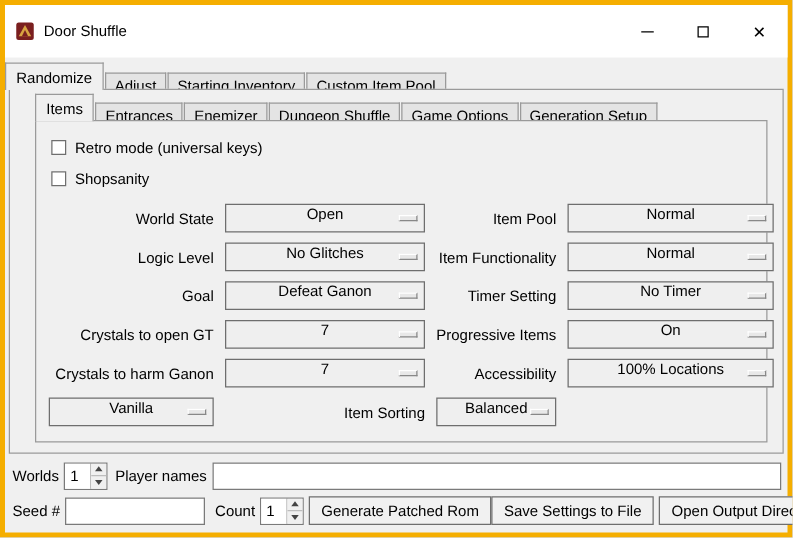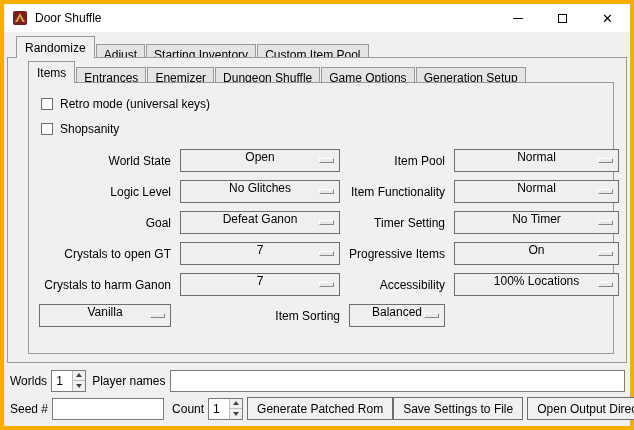--- a/index.html
+++ b/index.html
@@ -9,38 +9,38 @@
   .window {
     width:634px; height:430px;
     border:4px solid #f5ae00;
     background:#f0f0f0;
     display:flex; flex-direction:column;
     position:relative;
   }
 
   
   .titlebar {
-    height:28px; background:#ffffff;
+    height:42px; background:#ffffff;
     display:flex; align-items:center;
     flex:0 0 auto;
   }
   .app-icon { width:16px; height:16px; margin:0 7px 0 8px; flex:0 0 auto; }
   .title-text { font-size:12px; color:#000; }
   .titlebar-spacer { flex:1; }
   .win-btn {
     width:45px; height:28px; display:flex; align-items:center; justify-content:center;
     cursor:default;
   }
   .glyph-min { width:10px; height:0; border-top:1px solid #000; display:block; }
   .glyph-max { width:9px; height:9px; border:1px solid #000; display:block; }
   .glyph-close { font-size:13px; line-height:1; }
 
   
-  .outer-tabs { display:flex; align-items:flex-end; padding:3px 0 0 12px; flex:0 0 auto; }
-  .inner-tabs { display:flex; align-items:flex-start; padding:2px 0 0 20px; flex:0 0 auto; }
+  .outer-tabs { display:flex; align-items:flex-end; padding:3px 0 0 0; flex:0 0 auto; }
+  .inner-tabs { display:flex; align-items:center; padding:2px 0 0 20px; flex:0 0 auto; }
   .tab {
     border:1px solid #9a9a9a; border-bottom:none;
     background:#e4e4e4;
     padding:3px 7px 2px 7px;
     margin-right:1px;
     font-size:12px;
     position:relative; top:7px;
     white-space:nowrap;
   }
   .tab.selected {

